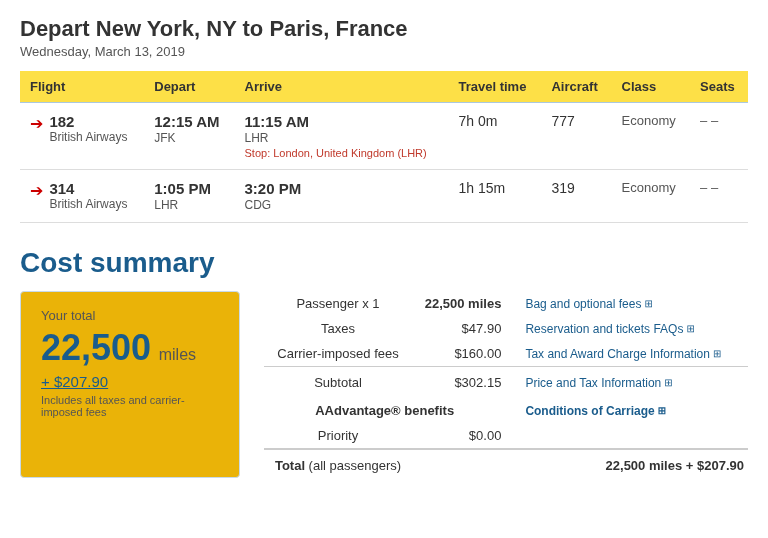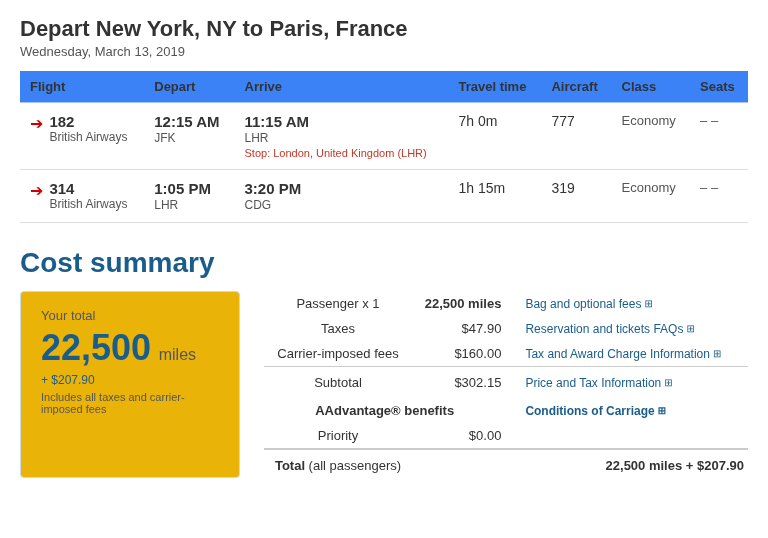--- a/index.html
+++ b/index.html
@@ -19,21 +19,21 @@
       font-size: 22px;
       font-weight: normal;
       color: #333;
     }
     .page-title strong { font-weight: bold; }
     .page-subtitle { font-size: 13px; color: #555; margin-top: 2px; }
 
     
     .flight-table { width: 100%; border-collapse: collapse; margin-bottom: 24px; }
     .flight-table thead tr {
-      background: #3b82f6;
+      background: #fde047;
       padding-left: 9px;
     }
     .flight-table thead th {
       text-align: left;
       padding: 8px 10px;
       font-weight: bold;
       font-size: 13px;
       color: #333;
       border-bottom: 1px solid #aac8e0;
     }
@@ -78,21 +78,21 @@
       border: 1px solid #c8daea;
       border-radius: 4px;
       padding: 16px 20px;
       min-width: 200px;
       max-width: 220px;
       flex-shrink: 0;
     }
     .your-total-label { font-size: 13px; color: #555; margin-bottom: 4px; }
     .miles-amount { font-size: 36px; font-weight: bold; color: #1a5c8c; }
     .miles-label { font-size: 16px; color: #555; margin-left: 4px; }
-    .cash-amount { font-size: 12px; color: #1a5c8c; margin-top: 4px; }
+    .cash-amount { font-size: 15px; color: #1a5c8c; margin-top: 4px; text-decoration: underline; }
     .cash-subtext { font-size: 11px; color: #555; margin-top: 4px; }
 
     .cost-detail { flex: 1; }
     .cost-rows { width: 100%; border-collapse: collapse; }
     .cost-rows tr td { padding: 5px 4px; font-size: 13px; color: #333; text-align: center; }
     .cost-rows .label-col { color: #333; }
     .cost-rows .amount-col { text-align: right; white-space: nowrap; }
     .cost-rows .link-col { padding-left: 20px; }
     .cost-rows .divider-row td { border-top: 1px solid #ccc; padding-top: 8px; }
     .cost-rows .total-row td { font-weight: bold; border-top: 2px solid #ccc; padding-top: 8px; }

